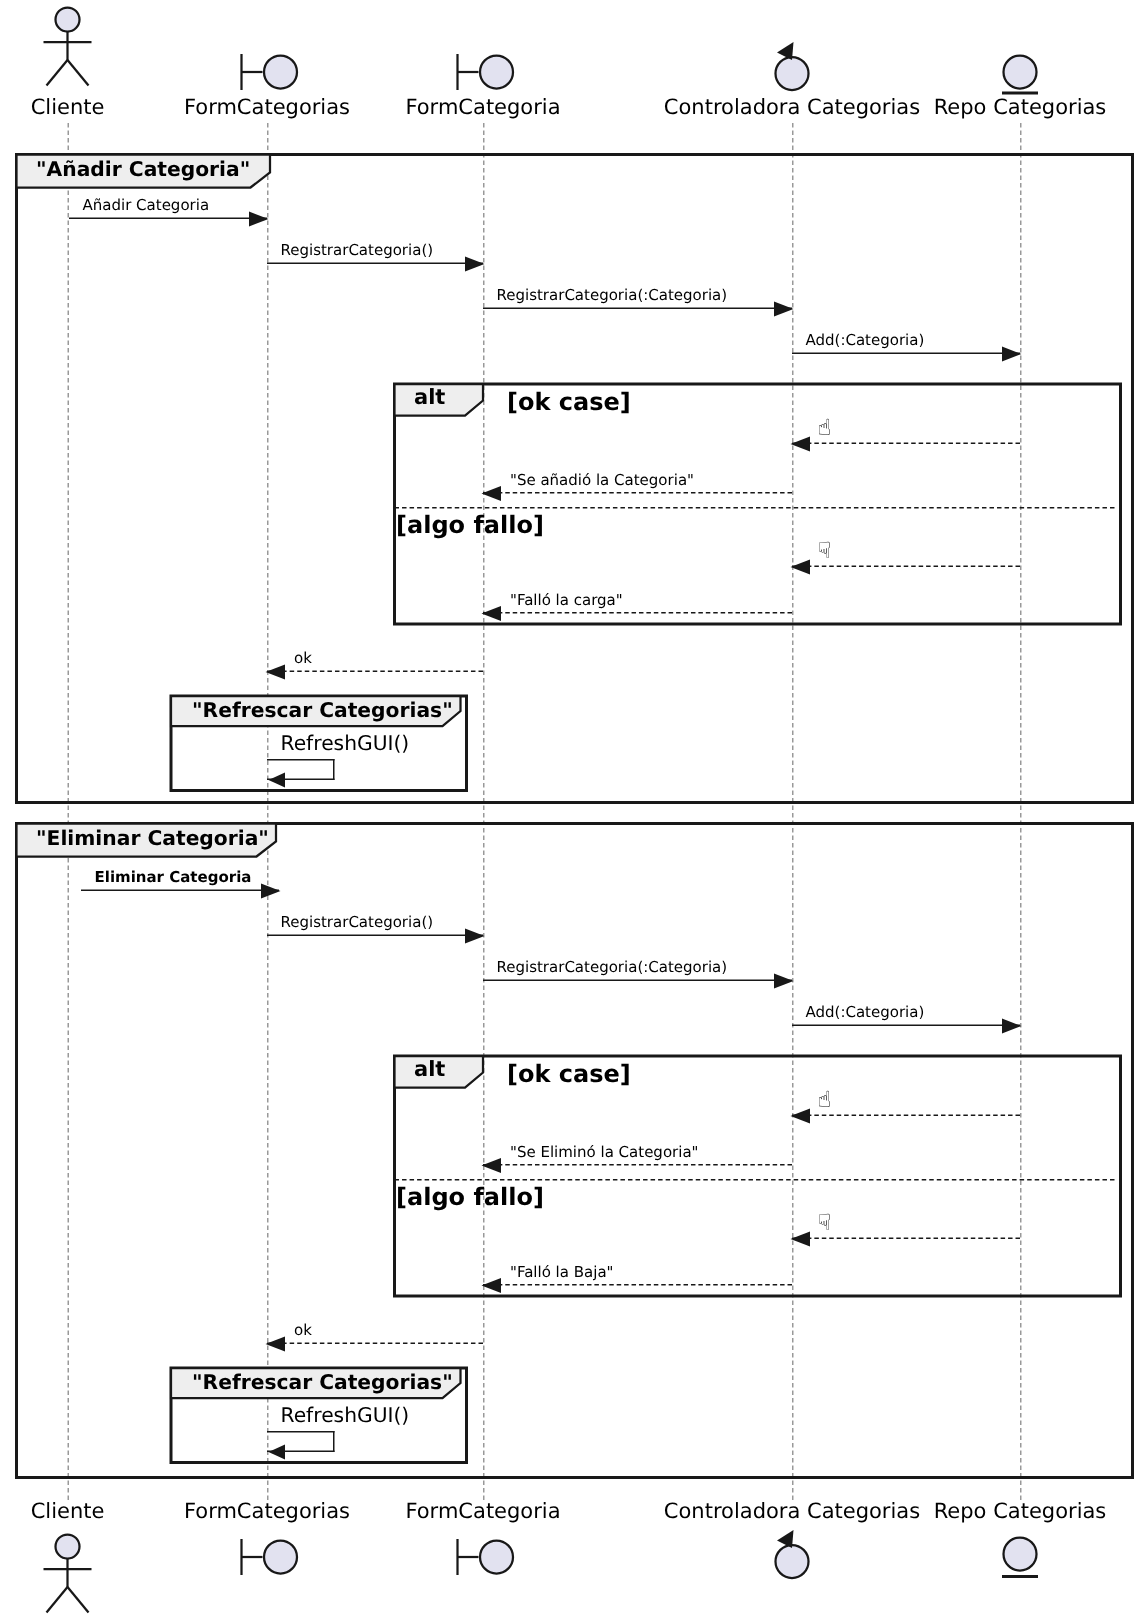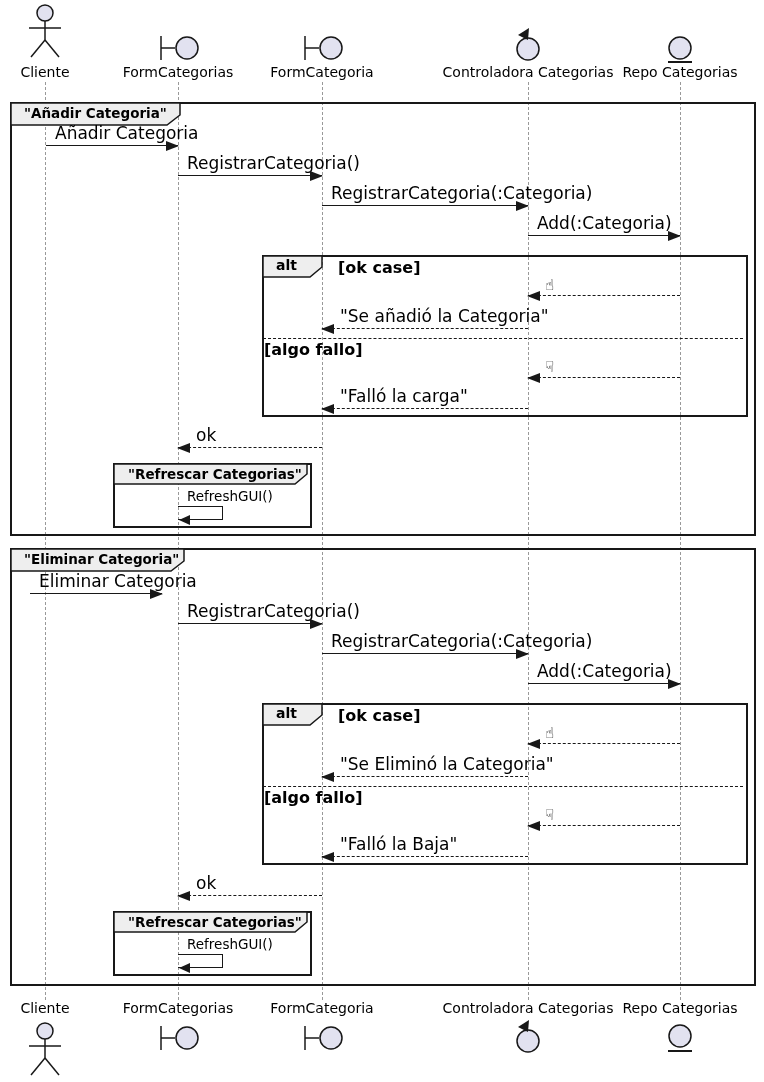--- a/index.html
+++ b/index.html
@@ -9,21 +9,21 @@
   .plabel{position:absolute;transform:translateX(-50%);font-size:14px;white-space:nowrap;}
   .msg{position:absolute;height:20px;}
   .msg .line{position:absolute;left:0;right:0;bottom:0;border-top:1px solid #181818;}
   .msg.dashed .line{border-top-style:dashed;}
   .msg .head-r{position:absolute;right:-1px;bottom:-5px;width:0;height:0;
                border-top:5px solid transparent;border-bottom:5px solid transparent;
                border-left:13px solid #181818;}
   .msg .head-l{position:absolute;left:-1px;bottom:-5px;width:0;height:0;
                border-top:5px solid transparent;border-bottom:5px solid transparent;
                border-right:13px solid #181818;}
-  .msg .lbl{position:absolute;bottom:3px;font-size:17px;white-space:nowrap;}
+  .msg .lbl{position:absolute;bottom:3px;font-size:10px;white-space:nowrap;}
   .msg .lbl.src{left:9px;}
   .msg .lbl.tgt{left:18px;}
   .frame{position:absolute;border:2px solid #181818;}
   .tab{position:absolute;}
   .tab-lbl{position:absolute;font-weight:bold;font-size:13.5px;white-space:nowrap;}
   .guard{position:absolute;font-weight:bold;font-size:16px;white-space:nowrap;}
   .divider{position:absolute;border-top:1px dashed #181818;height:0;}
   .selfloop{position:absolute;border:1.5px solid #181818;border-left:none;}
   .selfloop .head-l{position:absolute;left:1px;bottom:-6px;width:0;height:0;
                border-top:5px solid transparent;border-bottom:5px solid transparent;
@@ -146,21 +146,21 @@
   <div class="selfloop" style="left:178px;top:506px;width:44px;height:12px;">
     <div class="head-l"></div>
   </div>
 
   <div class="frame" style="left:10px;top:548px;width:742px;height:434px;"></div>
   <svg class="tab" style="left:10px;top:548px;" width="176" height="24">
     <polygon points="1,1 174,1 174,13 161,23 1,23" fill="#EEEEEE" stroke="#181818" stroke-width="1.5"></polygon>
   </svg>
   <span class="tab-lbl" style="left:24px;top:551px;">"Eliminar Categoria"</span>
 
-  <div class="msg" style="left:30px;top:574px;width:132px;">
+  <div class="msg" style="left:54px;top:574px;width:132px;font-weight:bold;">
     <span class="lbl src">Eliminar Categoria</span>
     <div class="line"></div>
     <div class="head-r"></div>
   </div>
   <div class="msg" style="left:178px;top:604px;width:144px;">
     <span class="lbl src">RegistrarCategoria()</span>
     <div class="line"></div>
     <div class="head-r"></div>
   </div>
   <div class="msg" style="left:322px;top:634px;width:206px;">

